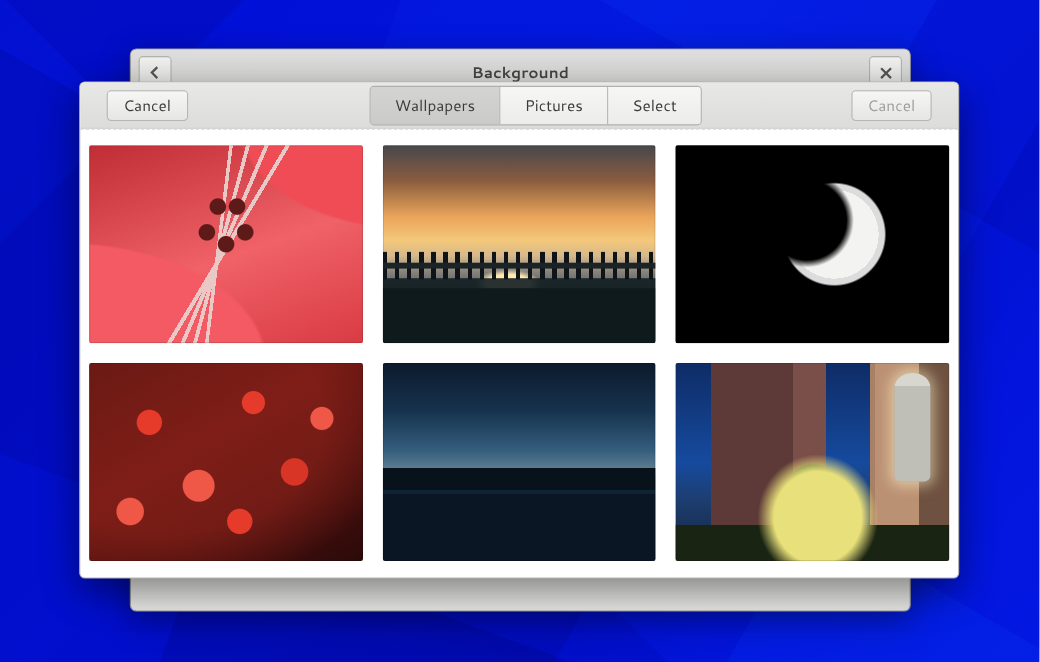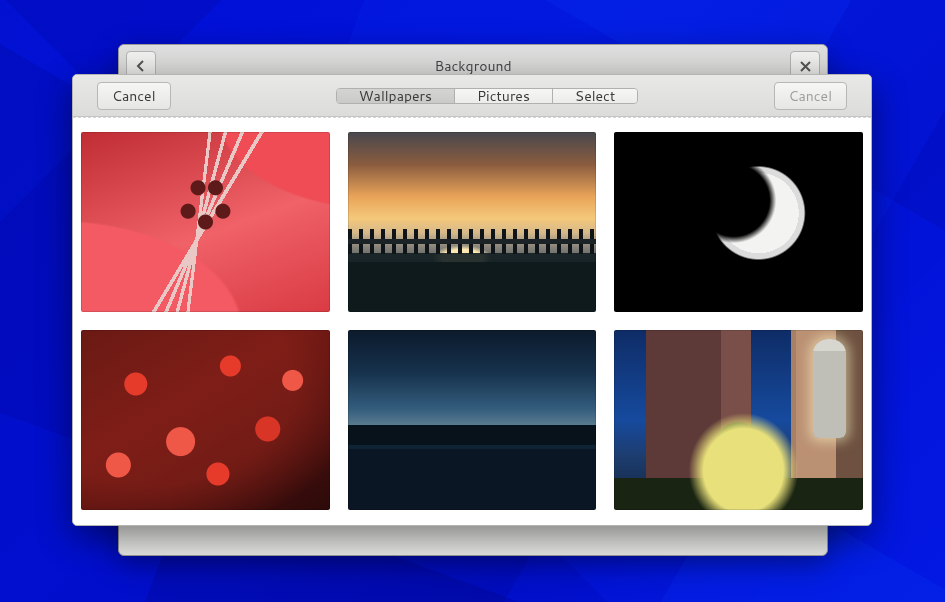--- a/index.html
+++ b/index.html
@@ -27,21 +27,21 @@
     box-shadow: 0 8px 28px rgba(0,0,0,.35);
   }
   .back-header {
     height: 42px;
     background: linear-gradient(#dedede,#d3d3d1);
     border-bottom: 1px solid #b6b6b4;
     border-radius: 6px 6px 0 0;
     display: flex; align-items: center; justify-content: center;
     position: relative;
   }
-  .back-header .title { font-weight: 400; color: #444; }
+  .back-header .title { font-weight: 700; color: #444; }
   .hb-btn {
     position: absolute; top: 6px; width: 30px; height: 30px;
     border: 1px solid #b2b2b0; border-radius: 4px;
     background: linear-gradient(#f1f1f0,#e2e2e0);
     display: flex; align-items: center; justify-content: center;
     color: #555;
   }
   .hb-back { left: 7px; }
   .hb-close { right: 7px; font-size: 15px; }
 
@@ -67,21 +67,21 @@
     background: linear-gradient(#f6f6f5,#e6e6e4);
     color: #3a3a3a;
     display: inline-flex; align-items: center; justify-content: center;
     cursor: default;
   }
   .btn.disabled { color: #9e9e9c; }
 
   .spacer { flex: 1; }
 
   .seg {
-    display: flex; height: 16px;
+    display: flex; height: 36px;
     border: 1px solid #b0b0ae; border-radius: 4px;
     overflow: hidden;
     margin-left: 30px;
   }
   .seg-item {
     padding: 0 22px;
     display: flex; align-items: center; justify-content: center;
     border-right: 1px solid #b0b0ae;
     background: linear-gradient(#f6f6f5,#ececea);
     color: #3a3a3a;

